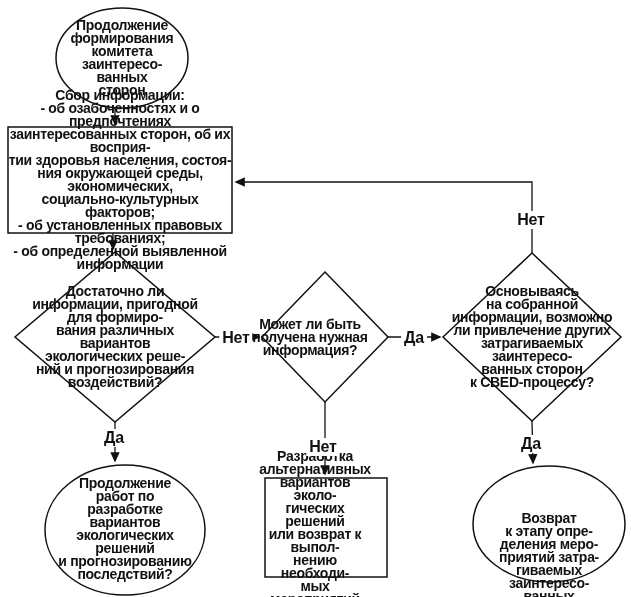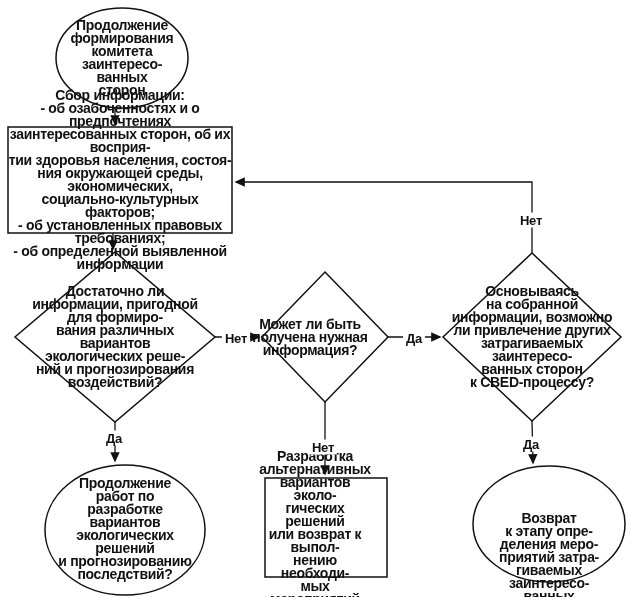--- a/index.html
+++ b/index.html
@@ -35,21 +35,21 @@
     letter-spacing: -0.3px;
     color: #111;
     pointer-events: none;
   }
   .edge-label {
     position: absolute;
     transform: translate(-50%, -50%);
     background: #ffffff;
     padding: 0 3px;
     font-weight: bold;
-    font-size: 13px;
+    font-size: 16px;
     letter-spacing: -0.2px;
     color: #111;
     pointer-events: none;
   }
 </style>
 </head>
 <body>
 
 <div id="stage">
 

